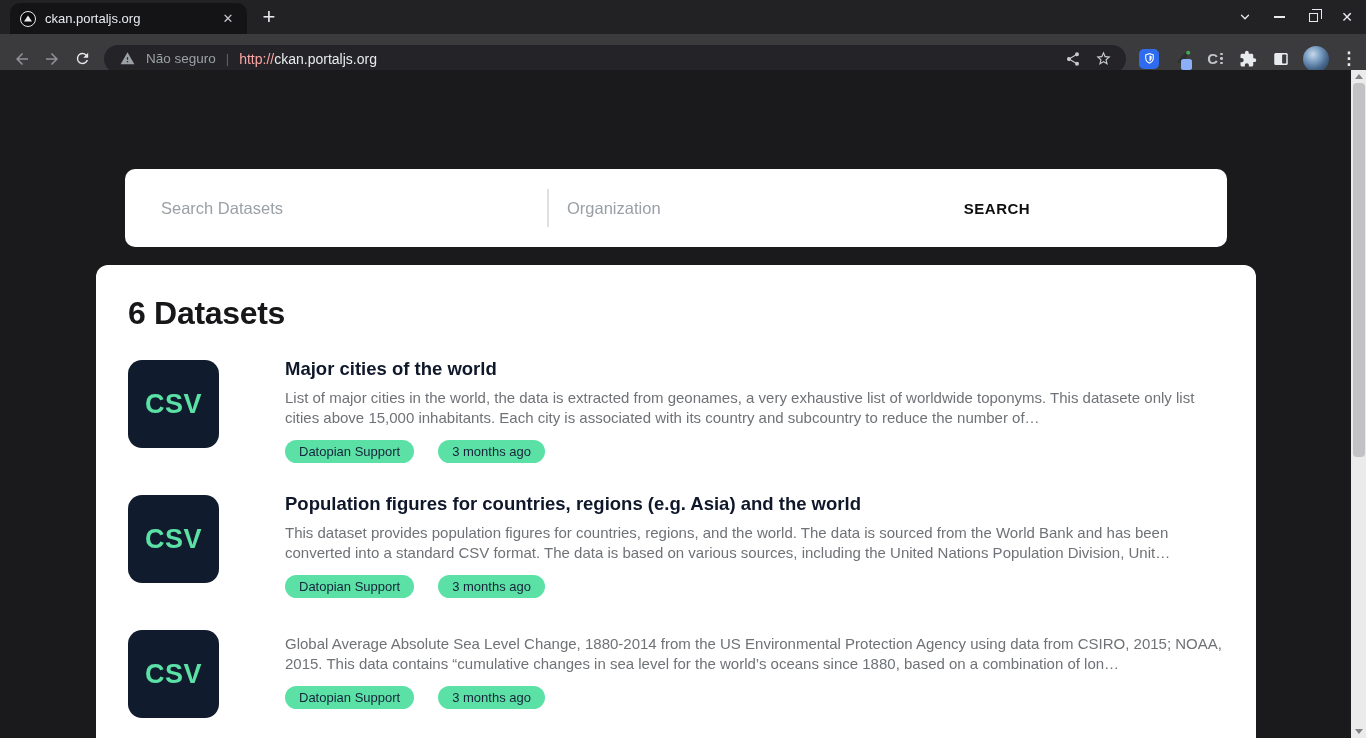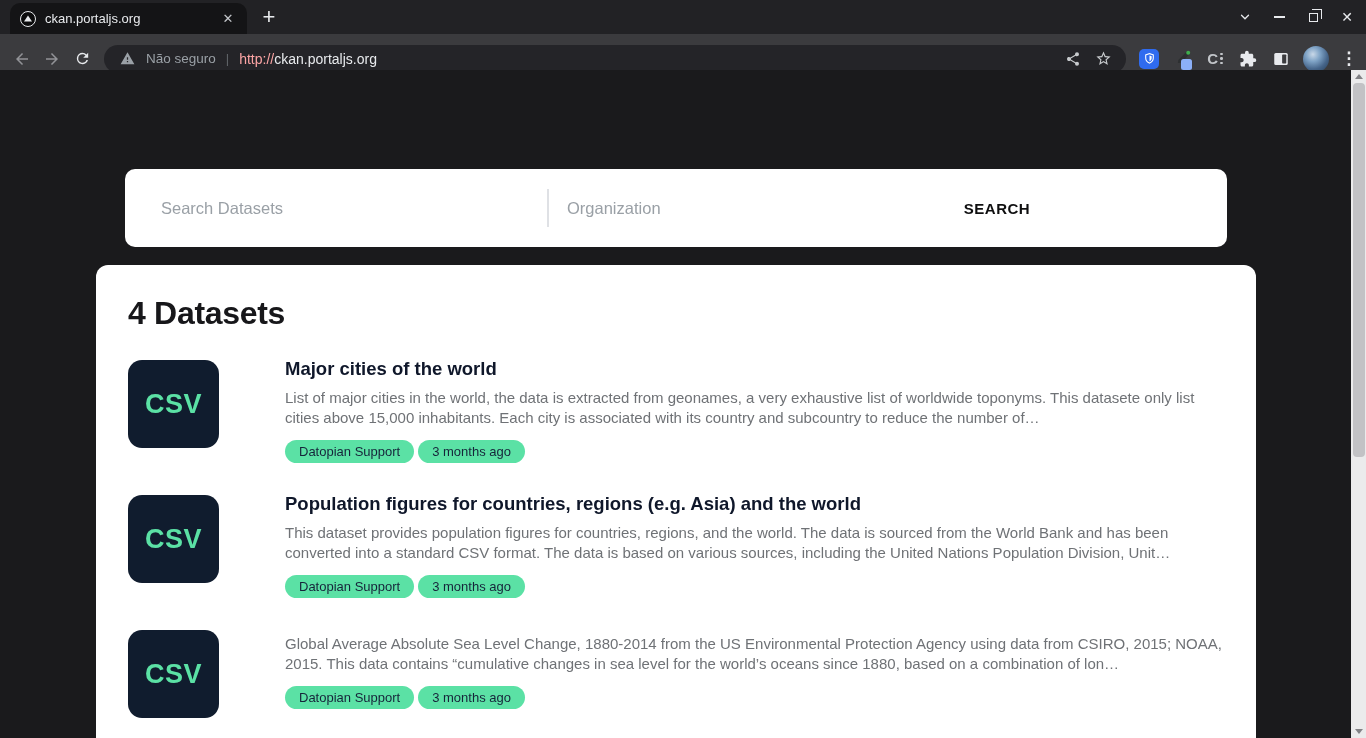--- a/index.html
+++ b/index.html
@@ -79,21 +79,21 @@
   .ds-heading { font-size:32px; font-weight:800; color:#17171a; margin-bottom:28px; letter-spacing:-0.3px; }
   .dataset-row { display:flex; gap:66px; margin-bottom:32px; }
   .format-icon { width:91px; height:88px; border-radius:14px; background:#101c2e; color:#5be1a5;
                  display:flex; align-items:center; justify-content:center; font-size:27px; font-weight:700;
                  letter-spacing:0.5px; flex-shrink:0; }
   .row-content { flex:1; min-width:0; margin-top:-3px; }
   .ds-title { font-size:18.5px; font-weight:700; color:#0f172a; line-height:24px; cursor:pointer; display:inline-block; }
   .ds-desc { margin-top:7px; font-size:15px; line-height:20px; color:#6f7276; max-width:939px;
              display:-webkit-box; -webkit-line-clamp:2; -webkit-box-orient:vertical; overflow:hidden; }
   .ds-desc:empty { display:none; }
-  .badge-row { margin-top:12px; display:flex; gap:4px; }
+  .badge-row { margin-top:12px; display:flex; gap:24px; }
   .badge { background:#5be1a5; color:#16243a; font-size:13px; line-height:17px; padding:3px 14px;
            border-radius:999px; white-space:nowrap; }
   .badge:empty { display:none; }
 </style>
 </head>
 <body>
 
 <div class="tabstrip">
   <div class="tab">
     <div class="favicon"></div>
@@ -207,21 +207,21 @@
     </div>
     <div class="v-divider"></div>
     <div class="v-divider"></div>
     <div class="search-field sf-3">
       <input type="text" placeholder="Organization" style="">
     </div>
     <div class="search-btn">SEARCH</div>
   </div>
 
   <div class="datasets-card">
-    <div class="ds-heading">4 Datasets</div>
+    <div class="ds-heading">6 Datasets</div>
 
     <div class="dataset-row">
       <div class="format-icon">CSV</div>
       <div class="row-content">
         <span class="ds-title">Major cities of the world</span>
         <div class="ds-desc">List of major cities in the world, the data is extracted from geonames, a very exhaustive list of worldwide toponyms. This datasete only list cities above 15,000 inhabitants. Each city is associated with its country and subcountry to reduce the number of…</div>
         <div class="badge-row">
           <span class="badge">Datopian Support</span>
           <span class="badge">3 months ago</span>
         </div>

